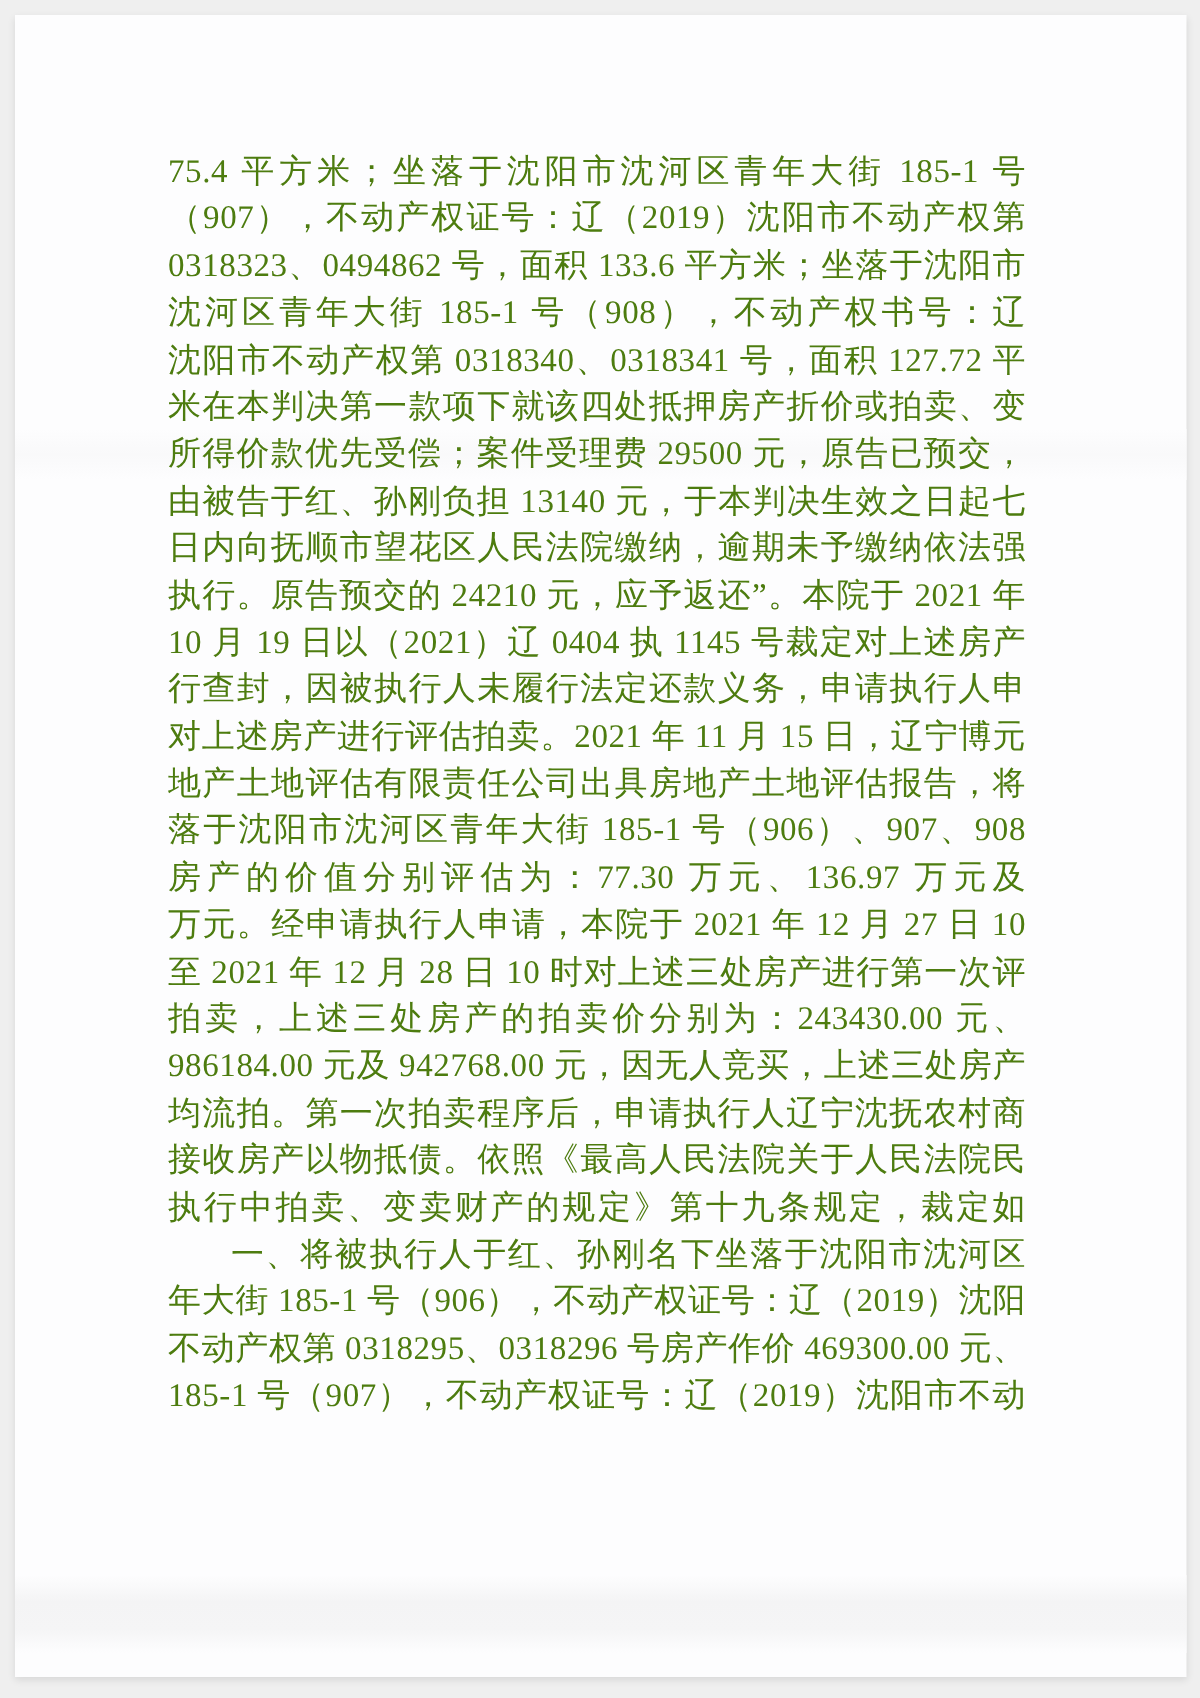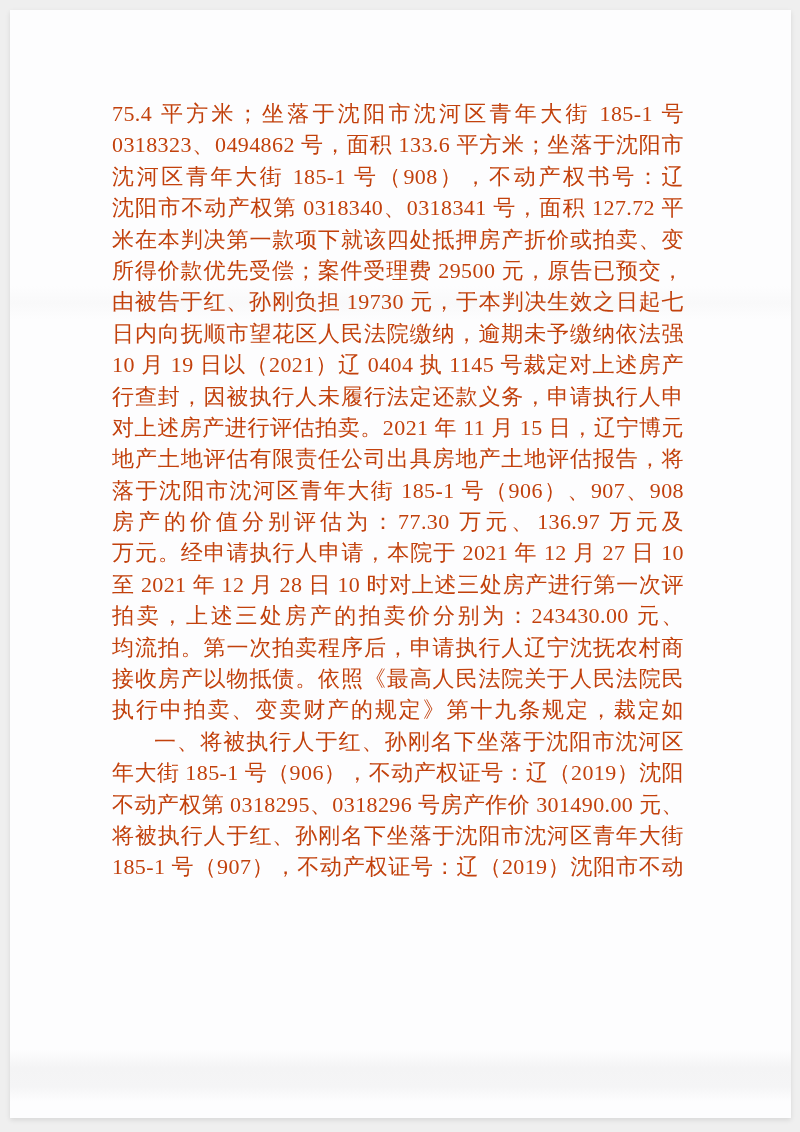--- a/index.html
+++ b/index.html
@@ -42,60 +42,62 @@
     background: linear-gradient(#fdfdfe 0%, #f9f9fa 50%, #fdfdfe 100%);
   }
   .text-block {
     position: absolute;
     left: 102px;
     top: 88px;
     width: 572px;
     font-size: 22px;
     line-height: 31.4px;
     letter-spacing: 0.4px;
-    color: #c2410c;
+    color: #4d7c0f;
   }
   .line {
     height: 31.4px;
     overflow: hidden;
     text-align: justify;
     text-align-last: justify;
   }
   .line.indent {
     padding-left: 42px;
   }
 </style>
 </head>
 <body>
 
 <div class="scan-canvas">
   <div class="sheet">
     <div class="band-mid"></div>
     <div class="band-bottom"></div>
     <div class="text-block">
         <div class="line">75.4 平方米；坐落于沈阳市沈河区青年大街 185-1 号</div>
+        <div class="line">（907），不动产权证号：辽（2019）沈阳市不动产权第</div>
         <div class="line">0318323、0494862 号，面积 133.6 平方米；坐落于沈阳市</div>
         <div class="line">沈河区青年大街 185-1 号（908），不动产权书号：辽（2019）</div>
         <div class="line">沈阳市不动产权第 0318340、0318341 号，面积 127.72 平方</div>
         <div class="line">米在本判决第一款项下就该四处抵押房产折价或拍卖、变卖</div>
         <div class="line">所得价款优先受偿；案件受理费 29500 元，原告已预交，</div>
-        <div class="line">由被告于红、孙刚负担 19730 元，于本判决生效之日起七</div>
+        <div class="line">由被告于红、孙刚负担 13140 元，于本判决生效之日起七</div>
         <div class="line">日内向抚顺市望花区人民法院缴纳，逾期未予缴纳依法强制</div>
+        <div class="line">执行。原告预交的 24210 元，应予返还”。本院于 2021 年</div>
         <div class="line">10 月 19 日以（2021）辽 0404 执 1145 号裁定对上述房产进</div>
         <div class="line">行查封，因被执行人未履行法定还款义务，申请执行人申请</div>
         <div class="line">对上述房产进行评估拍卖。2021 年 11 月 15 日，辽宁博元房</div>
         <div class="line">地产土地评估有限责任公司出具房地产土地评估报告，将坐</div>
         <div class="line">落于沈阳市沈河区青年大街 185-1 号（906）、907、908 号</div>
         <div class="line">房产的价值分别评估为：77.30 万元、136.97 万元及 130.94</div>
         <div class="line">万元。经申请执行人申请，本院于 2021 年 12 月 27 日 10 时</div>
         <div class="line">至 2021 年 12 月 28 日 10 时对上述三处房产进行第一次评估</div>
         <div class="line">拍卖，上述三处房产的拍卖价分别为：243430.00 元、</div>
+        <div class="line">986184.00 元及 942768.00 元，因无人竞买，上述三处房产</div>
         <div class="line">均流拍。第一次拍卖程序后，申请执行人辽宁沈抚农村商业</div>
         <div class="line">接收房产以物抵债。依照《最高人民法院关于人民法院民事</div>
         <div class="line">执行中拍卖、变卖财产的规定》第十九条规定，裁定如下：</div>
         <div class="line indent">一、将被执行人于红、孙刚名下坐落于沈阳市沈河区青</div>
         <div class="line">年大街 185-1 号（906），不动产权证号：辽（2019）沈阳市</div>
-        <div class="line">不动产权第 0318295、0318296 号房产作价 301490.00 元、</div>
-        <div class="line">将被执行人于红、孙刚名下坐落于沈阳市沈河区青年大街</div>
+        <div class="line">不动产权第 0318295、0318296 号房产作价 469300.00 元、</div>
         <div class="line">185-1 号（907），不动产权证号：辽（2019）沈阳市不动产</div>
       </div>
   </div>
 </div>
 
 </body></html>

